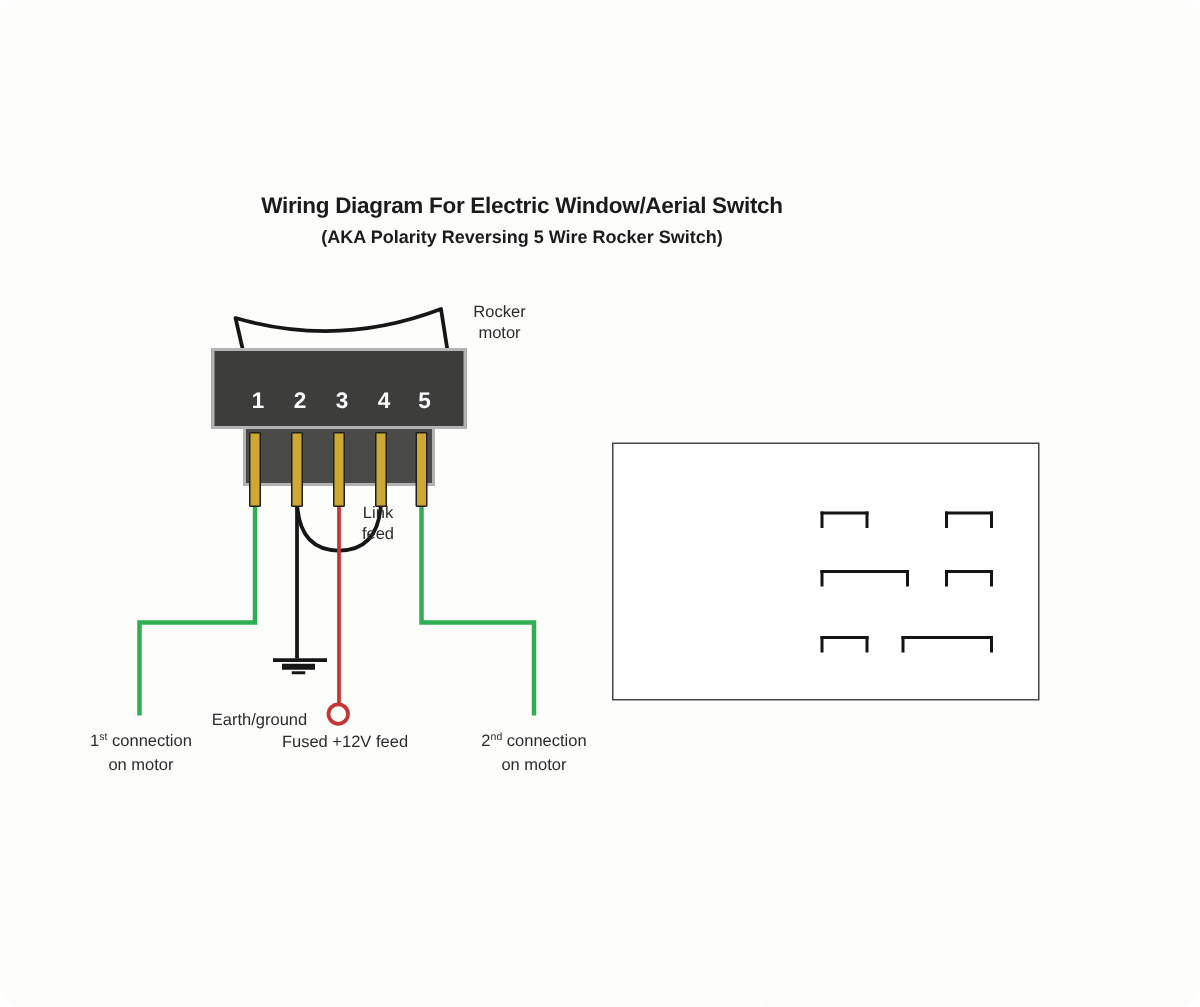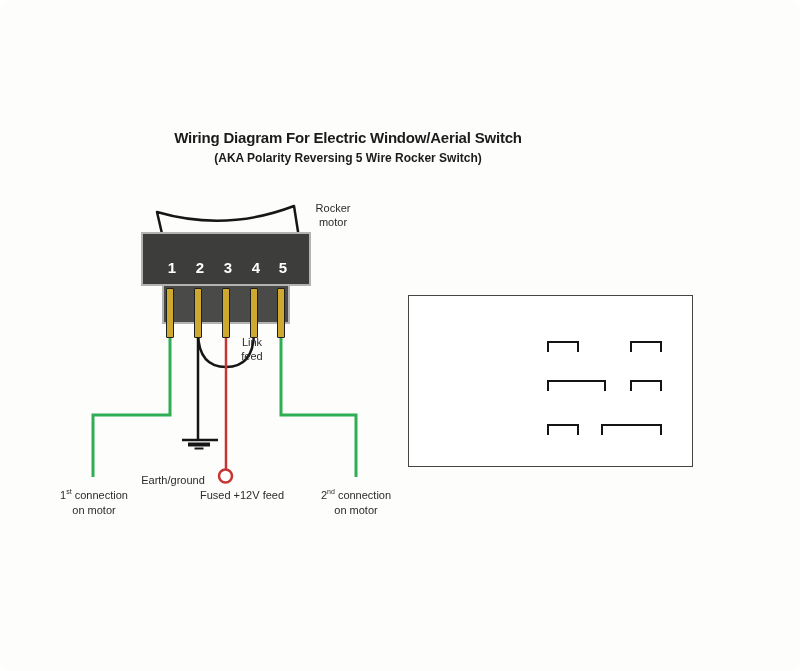--- a/index.html
+++ b/index.html
@@ -87,21 +87,21 @@
 
   <div class="lbl" style="left:305px;top:202px;width:56px">
     <div>Rocker</div>
     <div>motor</div>
   </div>
   <div class="lbl" style="left:228px;top:336px;width:48px">
     <div>Link</div>
     <div>feed</div>
   </div>
   <div class="lbl" style="left:133px;top:474px;width:80px">Earth/ground</div>
-  <div class="lbl" style="left:192px;top:489px;width:100px">Fused +12V feed</div>
+  <div class="lbl" style="left:180px;top:489px;width:100px">Fused +12V feed</div>
 
   <div class="lbl conn-lbl" style="left:44px;top:484px;width:100px">
     <div><span>1</span><sup>st</sup><span> connection</span></div>
     <div>on motor</div>
   </div>
   <div class="lbl conn-lbl" style="left:306px;top:484px;width:100px">
     <div><span>2</span><sup>nd</sup><span> connection</span></div>
     <div>on motor</div>
   </div>
 

